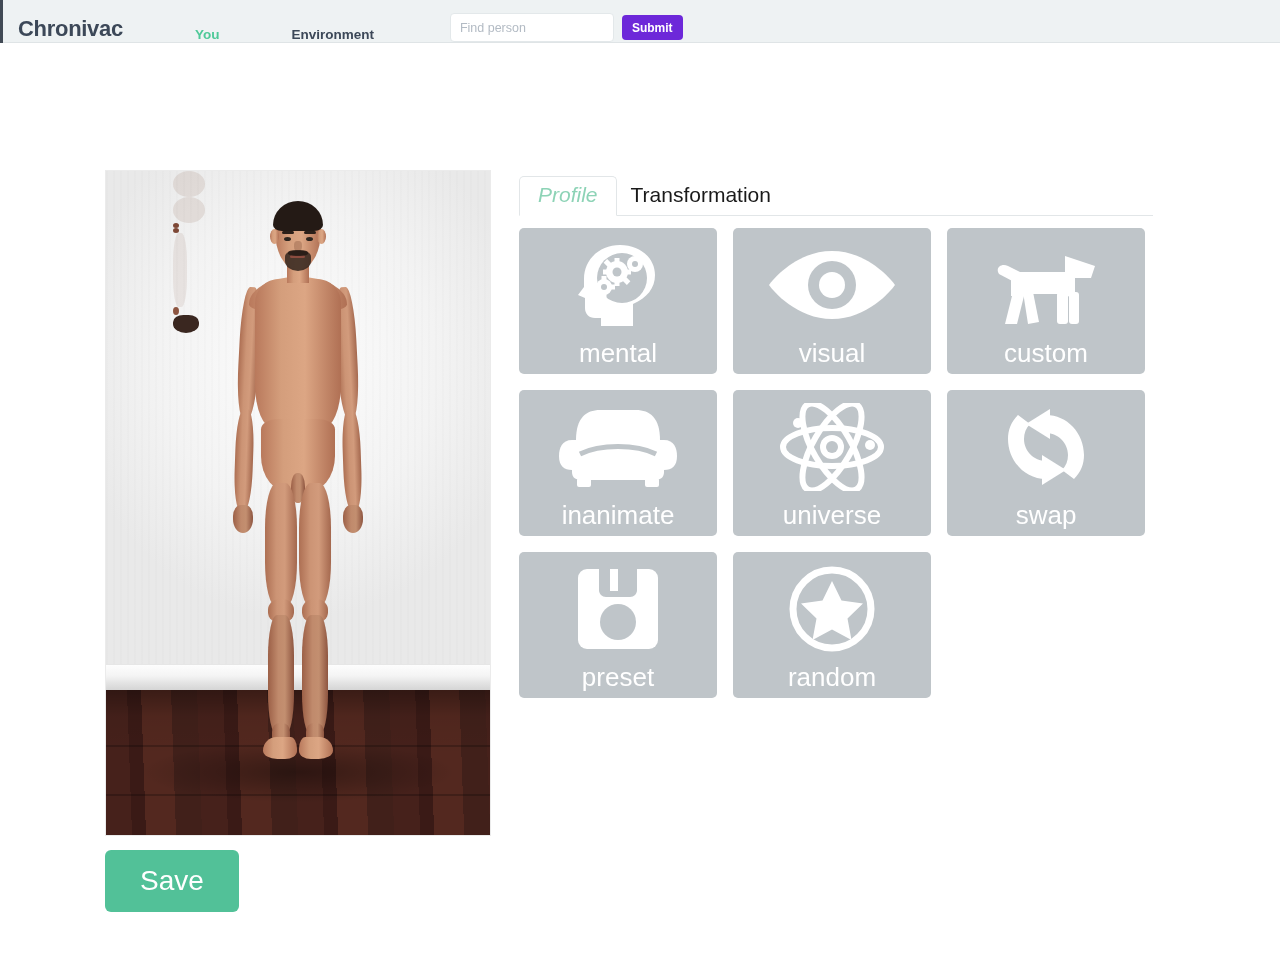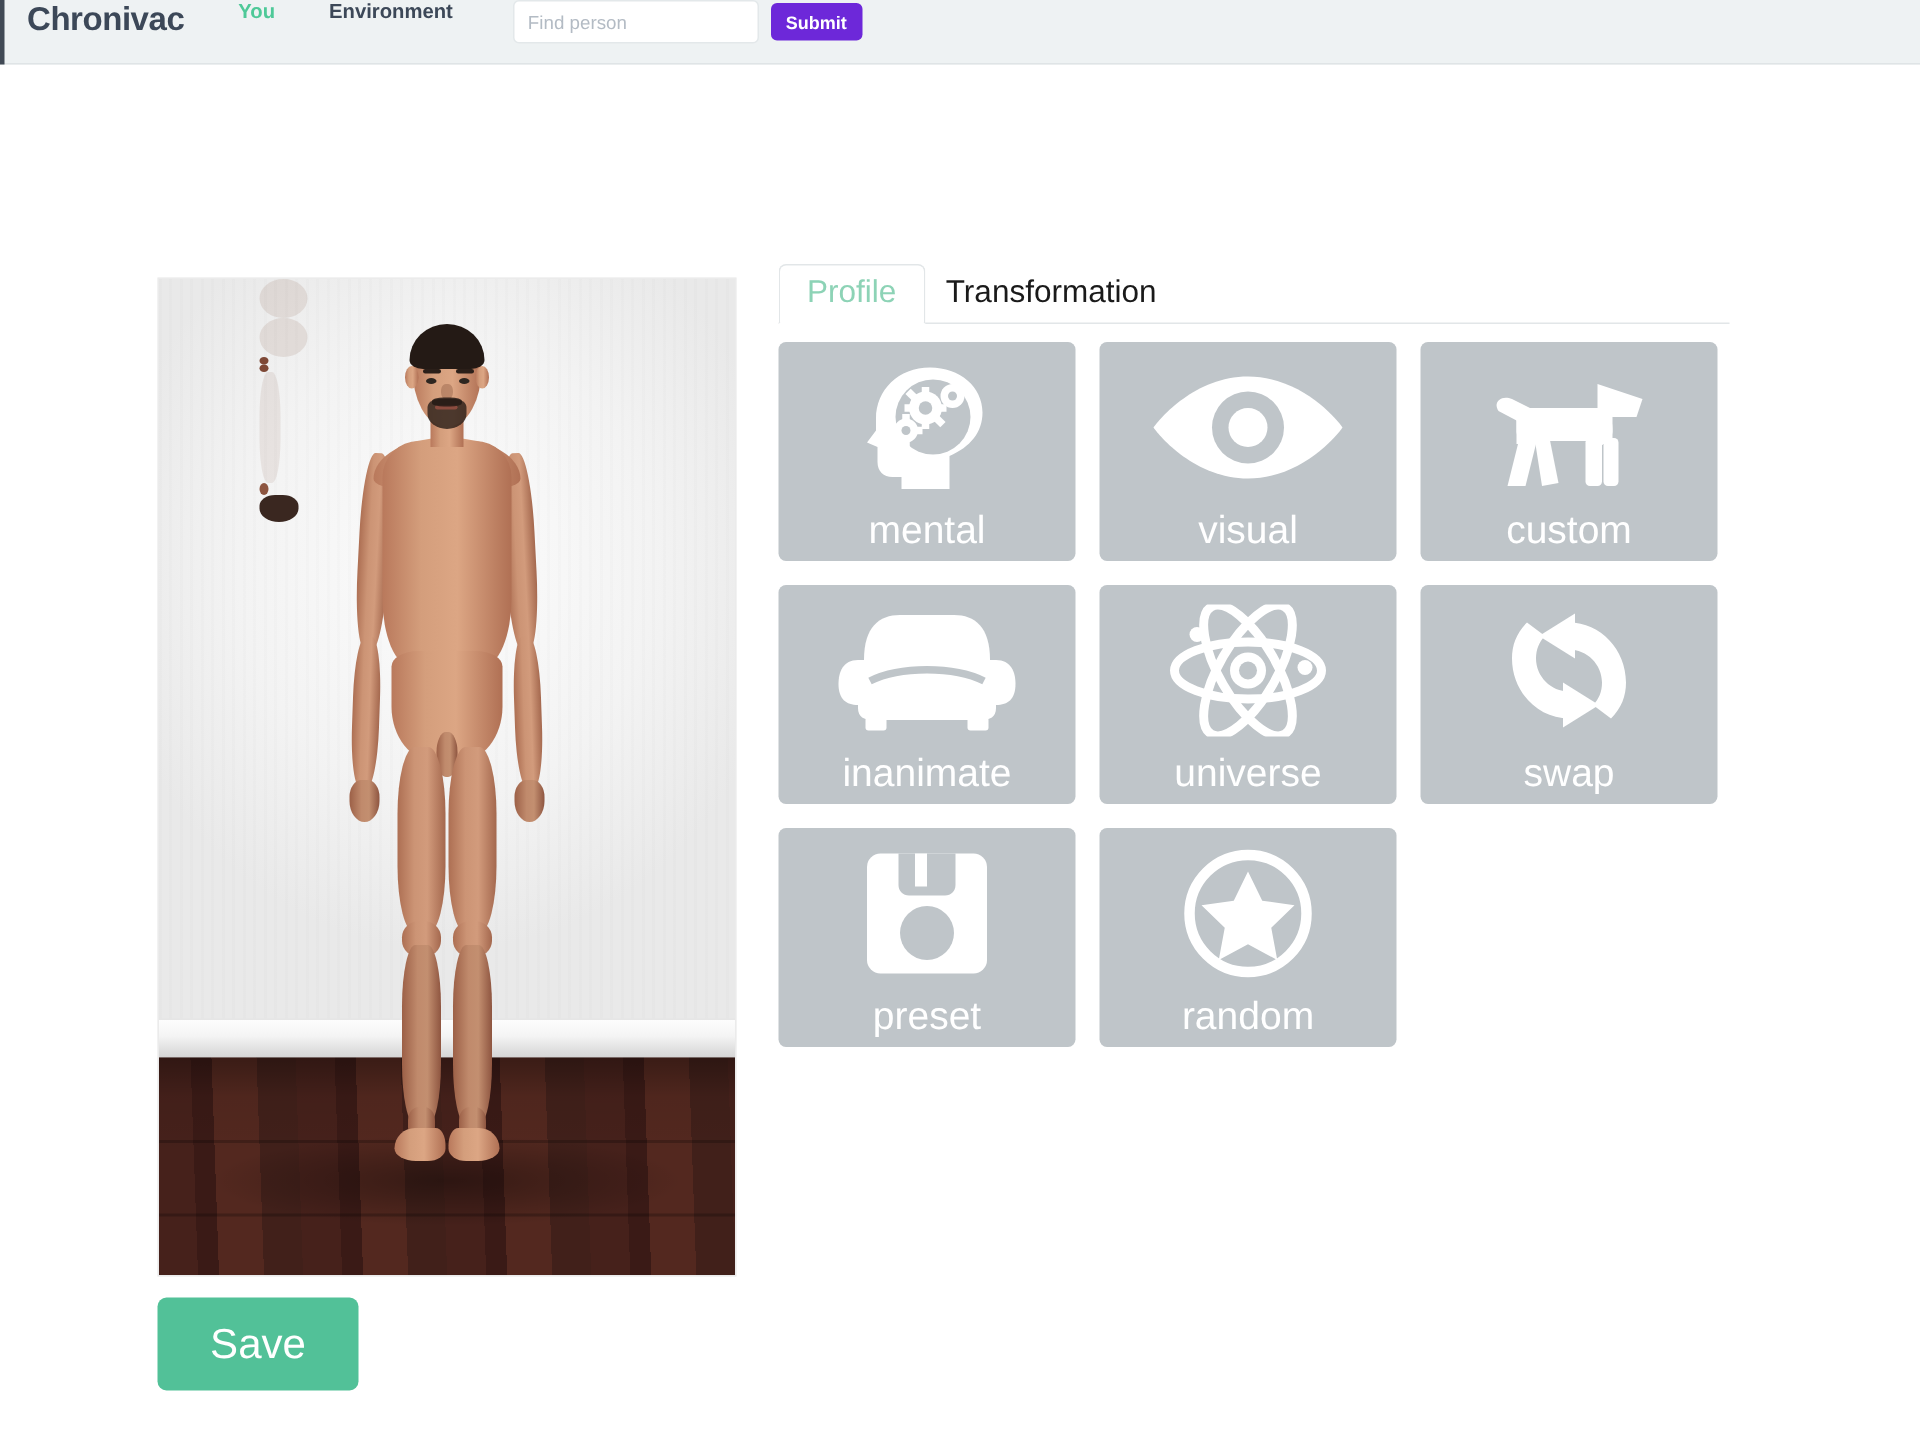--- a/index.html
+++ b/index.html
@@ -10,21 +10,21 @@
     font-family: "Liberation Sans", sans-serif;
     overflow: hidden;
   }
 
   
   .navbar {
     position: absolute; left: 0; top: 0;
     width: 1280px; height: 43px;
     background: #eef2f3;
     border-bottom: 1px solid #dfe4e6;
-    display: flex; align-items: flex-start;
+    display: flex; align-items: flex-end; gap: 36px;
   }
   .navbar-edge {
     position: absolute; left: 0; top: 0;
     width: 3px; height: 43px;
     background: #414a55;
   }
   .brand {
     margin-left: 18px;
     font-size: 22px; font-weight: bold;
     color: #3c4858; letter-spacing: -0.3px;
@@ -53,21 +53,21 @@
     background: #6d28d9; color: #ffffff;
     font-family: "Liberation Sans", sans-serif;
     font-size: 12px; font-weight: bold;
     cursor: pointer;
   }
 
   
   .stage { position: absolute; left: 0; top: 43px; width: 1280px; height: 917px; }
 
   
-  .photo-col { position: absolute; left: 105px; top: 142px; width: 462px; }
+  .photo-col { position: absolute; left: 105px; top: 127px; width: 462px; }
   .photo-frame {
     position: relative;
     width: 386px; height: 666px;
     overflow: hidden;
     background: #f2f2f2;
     border: 1px solid #ebebeb;
   }
   
   .wall {
     position: absolute; left: 0; top: 0; width: 100%; height: 76.5%;
@@ -194,20 +194,21 @@
     padding: 6px 18px 8px 18px;
     cursor: pointer; white-space: nowrap;
   }
   .tab.inactive {
     color: #8dd3b6;
     background: #ffffff;
     border: 1px solid #e2e6e8;
     border-bottom: 1px solid #ffffff;
     border-radius: 5px 5px 0 0;
     margin-bottom: -1px;
+    font-style: italic;
   }
   .tab.active { color: #1a1a1a; padding-left: 14px; }
 
   .grid {
     margin-top: 12px;
     display: grid;
     grid-template-columns: repeat(3, 198px);
     grid-gap: 16px 16px;
   }
   .tile {

